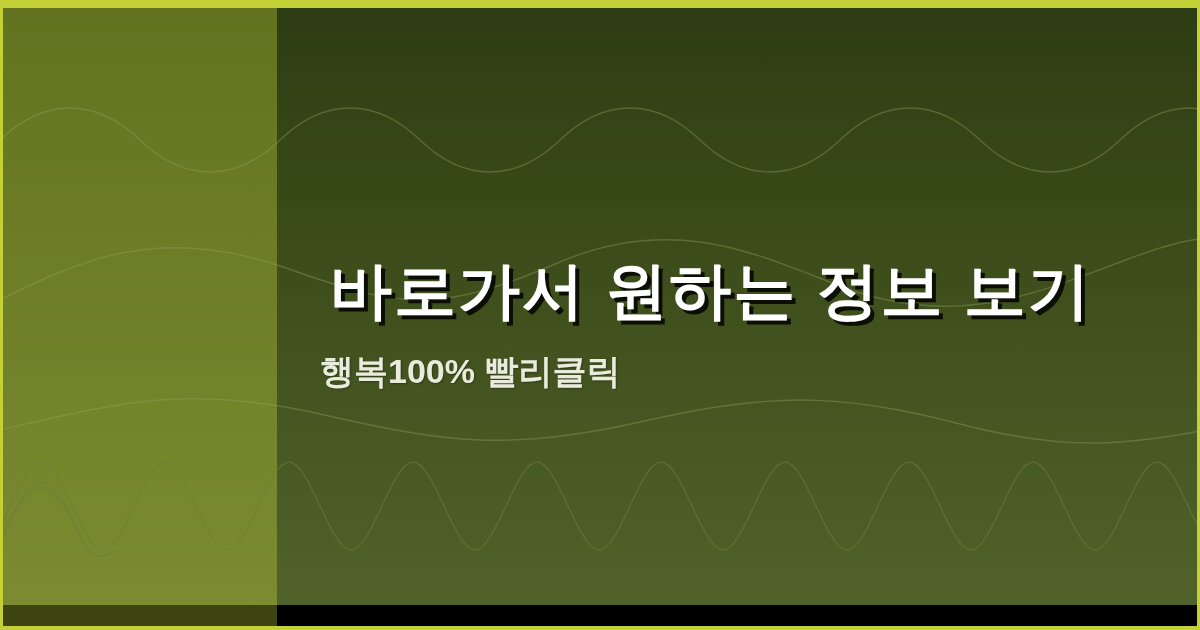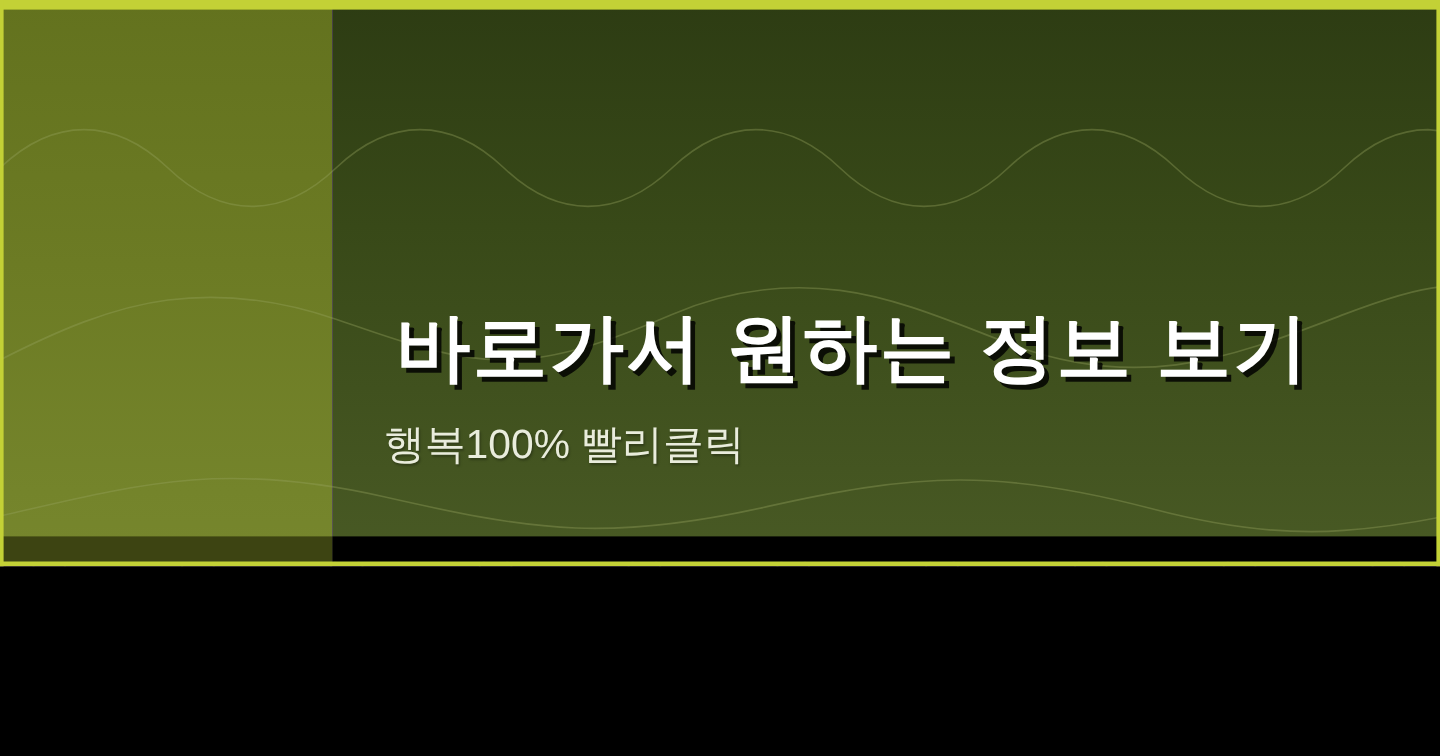--- a/index.html
+++ b/index.html
@@ -5,24 +5,24 @@
 <style>
   html, body {
     margin: 0;
     padding: 0;
     background: #000;
   }
 
   .banner {
     position: relative;
     width: 1200px;
-    height: 472px;
+    height: 630px;
     overflow: hidden;
     font-family: "Liberation Sans", "DejaVu Sans", sans-serif;
-    background: #6d28d9;
+    background: #3b82f6;
     box-sizing: border-box;
   }
 
   
   .bg-layer {
     position: absolute;
     inset: 0;
     overflow: hidden;
   }
 
@@ -110,21 +110,21 @@
     color: #ffffff;
     text-shadow: 4px 4px 0 rgba(0,0,0,0.82);
   }
 
   .subtitle {
     position: absolute;
     left: 320px;
     top: 351px;
     white-space: nowrap;
     font-size: 34px;
-    font-weight: normal;
+    font-weight: bold;
     line-height: 1.2;
     letter-spacing: 0px;
     color: #e9ecdc;
     text-shadow: 1px 1px 2px rgba(0,0,0,0.30);
   }
 </style>
 </head>
 <body>
 
 <div class="banner">

